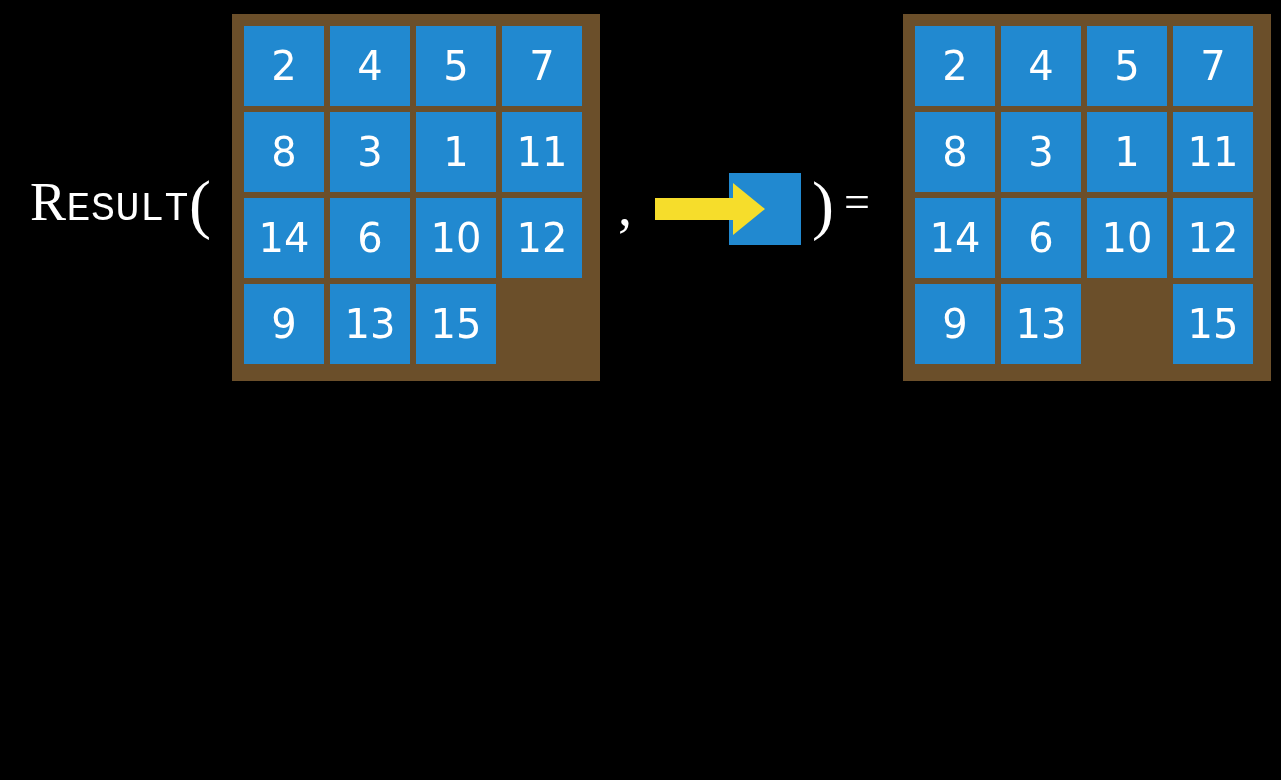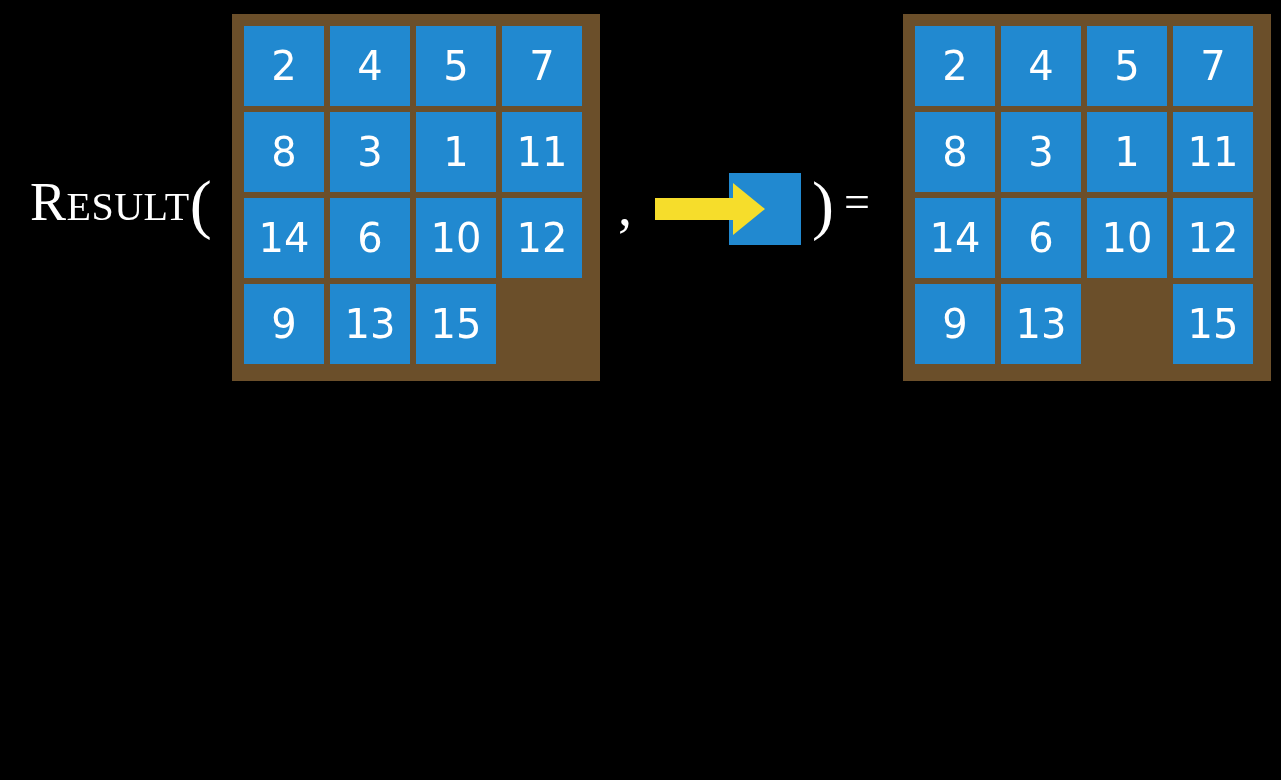--- a/index.html
+++ b/index.html
@@ -38,20 +38,21 @@
     font-weight: normal;
     white-space: nowrap;
     line-height: 1;
     letter-spacing: 0.5px;
   }
   .result-label .cap-big {
     font-size: 54px;
   }
   .result-label .cap-small {
     font-size: 40px;
+    font-family: Liberation Mono, monospace;
   }
   .result-label .paren {
     font-size: 66px;
     vertical-align: -6px;
   }
   #label-1 { left: 30px; top: 171px; }
 
   
   .comma {
     position: absolute;

